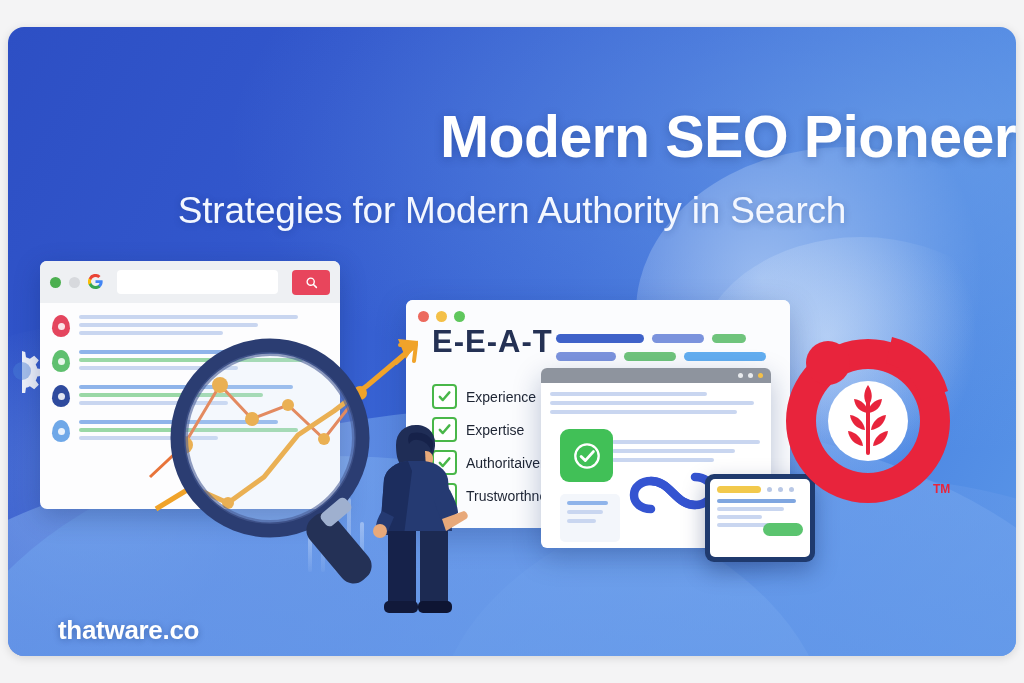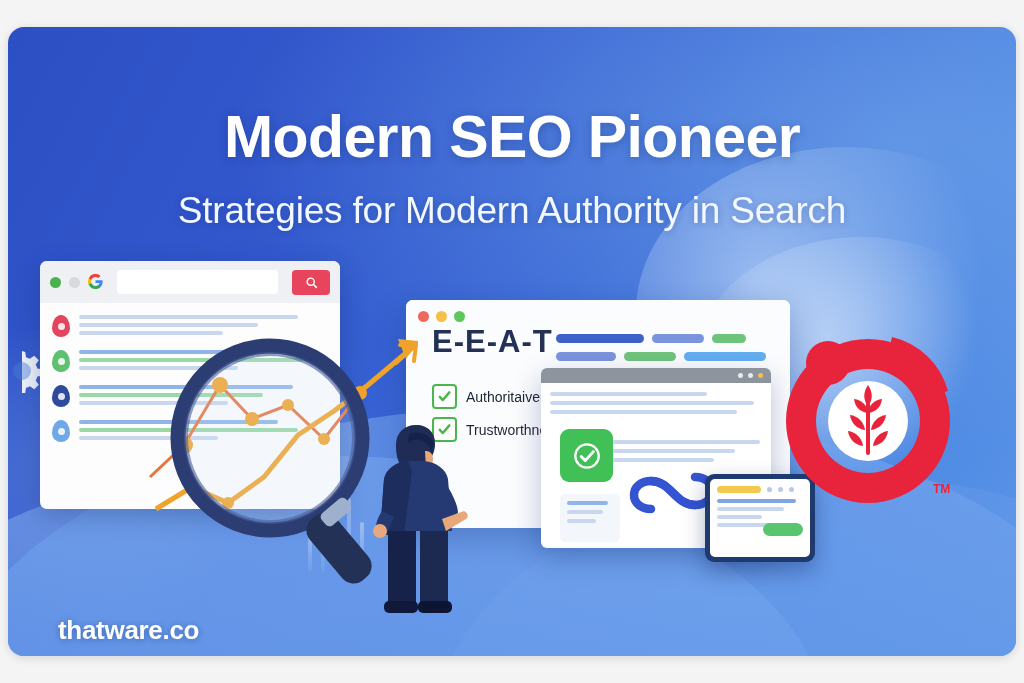--- a/index.html
+++ b/index.html
@@ -35,21 +35,21 @@
         background:linear-gradient(180deg,rgba(106,156,234,.40),rgba(86,139,228,.55));}
   .w-left{left:-120px;top:300px;width:360px;height:330px;border-radius:50%;
         background:radial-gradient(circle at 55% 45%,rgba(150,192,245,.35),rgba(150,192,245,0) 62%);}
 
   
   .silo{position:absolute;bottom:84px;display:flex;align-items:flex-end;gap:9px;opacity:.5;}
   .silo span{display:block;width:4px;background:linear-gradient(180deg,rgba(226,238,255,.85),rgba(226,238,255,.12));border-radius:2px;}
 
   
   .headline{
-    position:absolute;top:76px;left:0;width:100%;text-align:center;
+    position:absolute;top:76px;left:0;width:100%;text-align:right;
     color:#ffffff;font-size:59px;font-weight:bold;letter-spacing:-.6px;
     text-shadow:0 2px 10px rgba(14,38,96,.30);
   }
   .subhead{
     position:absolute;top:163px;left:0;width:100%;text-align:center;
     color:#f3f7ff;font-size:37px;font-weight:normal;letter-spacing:-.2px;
     text-shadow:0 1px 7px rgba(14,38,96,.28);
   }
 
   
@@ -252,20 +252,36 @@
         </div>
       </div>
 
       <div class="check-list">
         <div class="check-row">
           <span class="cbox">
             <svg viewBox="0 0 16 16" width="15" height="15">
               <path d="M3 8.4l3.2 3.4L13.2 3.6" fill="none" stroke="#49b749" stroke-width="2.6" stroke-linecap="round" stroke-linejoin="round"></path>
             </svg>
           </span>
+          <span class="check-label">Experience</span>
+        </div>
+        <div class="check-row">
+          <span class="cbox">
+            <svg viewBox="0 0 16 16" width="15" height="15">
+              <path d="M3 8.4l3.2 3.4L13.2 3.6" fill="none" stroke="#49b749" stroke-width="2.6" stroke-linecap="round" stroke-linejoin="round"></path>
+            </svg>
+          </span>
+          <span class="check-label">Expertise</span>
+        </div>
+        <div class="check-row">
+          <span class="cbox">
+            <svg viewBox="0 0 16 16" width="15" height="15">
+              <path d="M3 8.4l3.2 3.4L13.2 3.6" fill="none" stroke="#49b749" stroke-width="2.6" stroke-linecap="round" stroke-linejoin="round"></path>
+            </svg>
+          </span>
           <span class="check-label">Authoritaiveness</span>
         </div>
         <div class="check-row">
           <span class="cbox">
             <svg viewBox="0 0 16 16" width="15" height="15">
               <path d="M3 8.4l3.2 3.4L13.2 3.6" fill="none" stroke="#49b749" stroke-width="2.6" stroke-linecap="round" stroke-linejoin="round"></path>
             </svg>
           </span>
           <span class="check-label">Trustworthness</span>
         </div>

